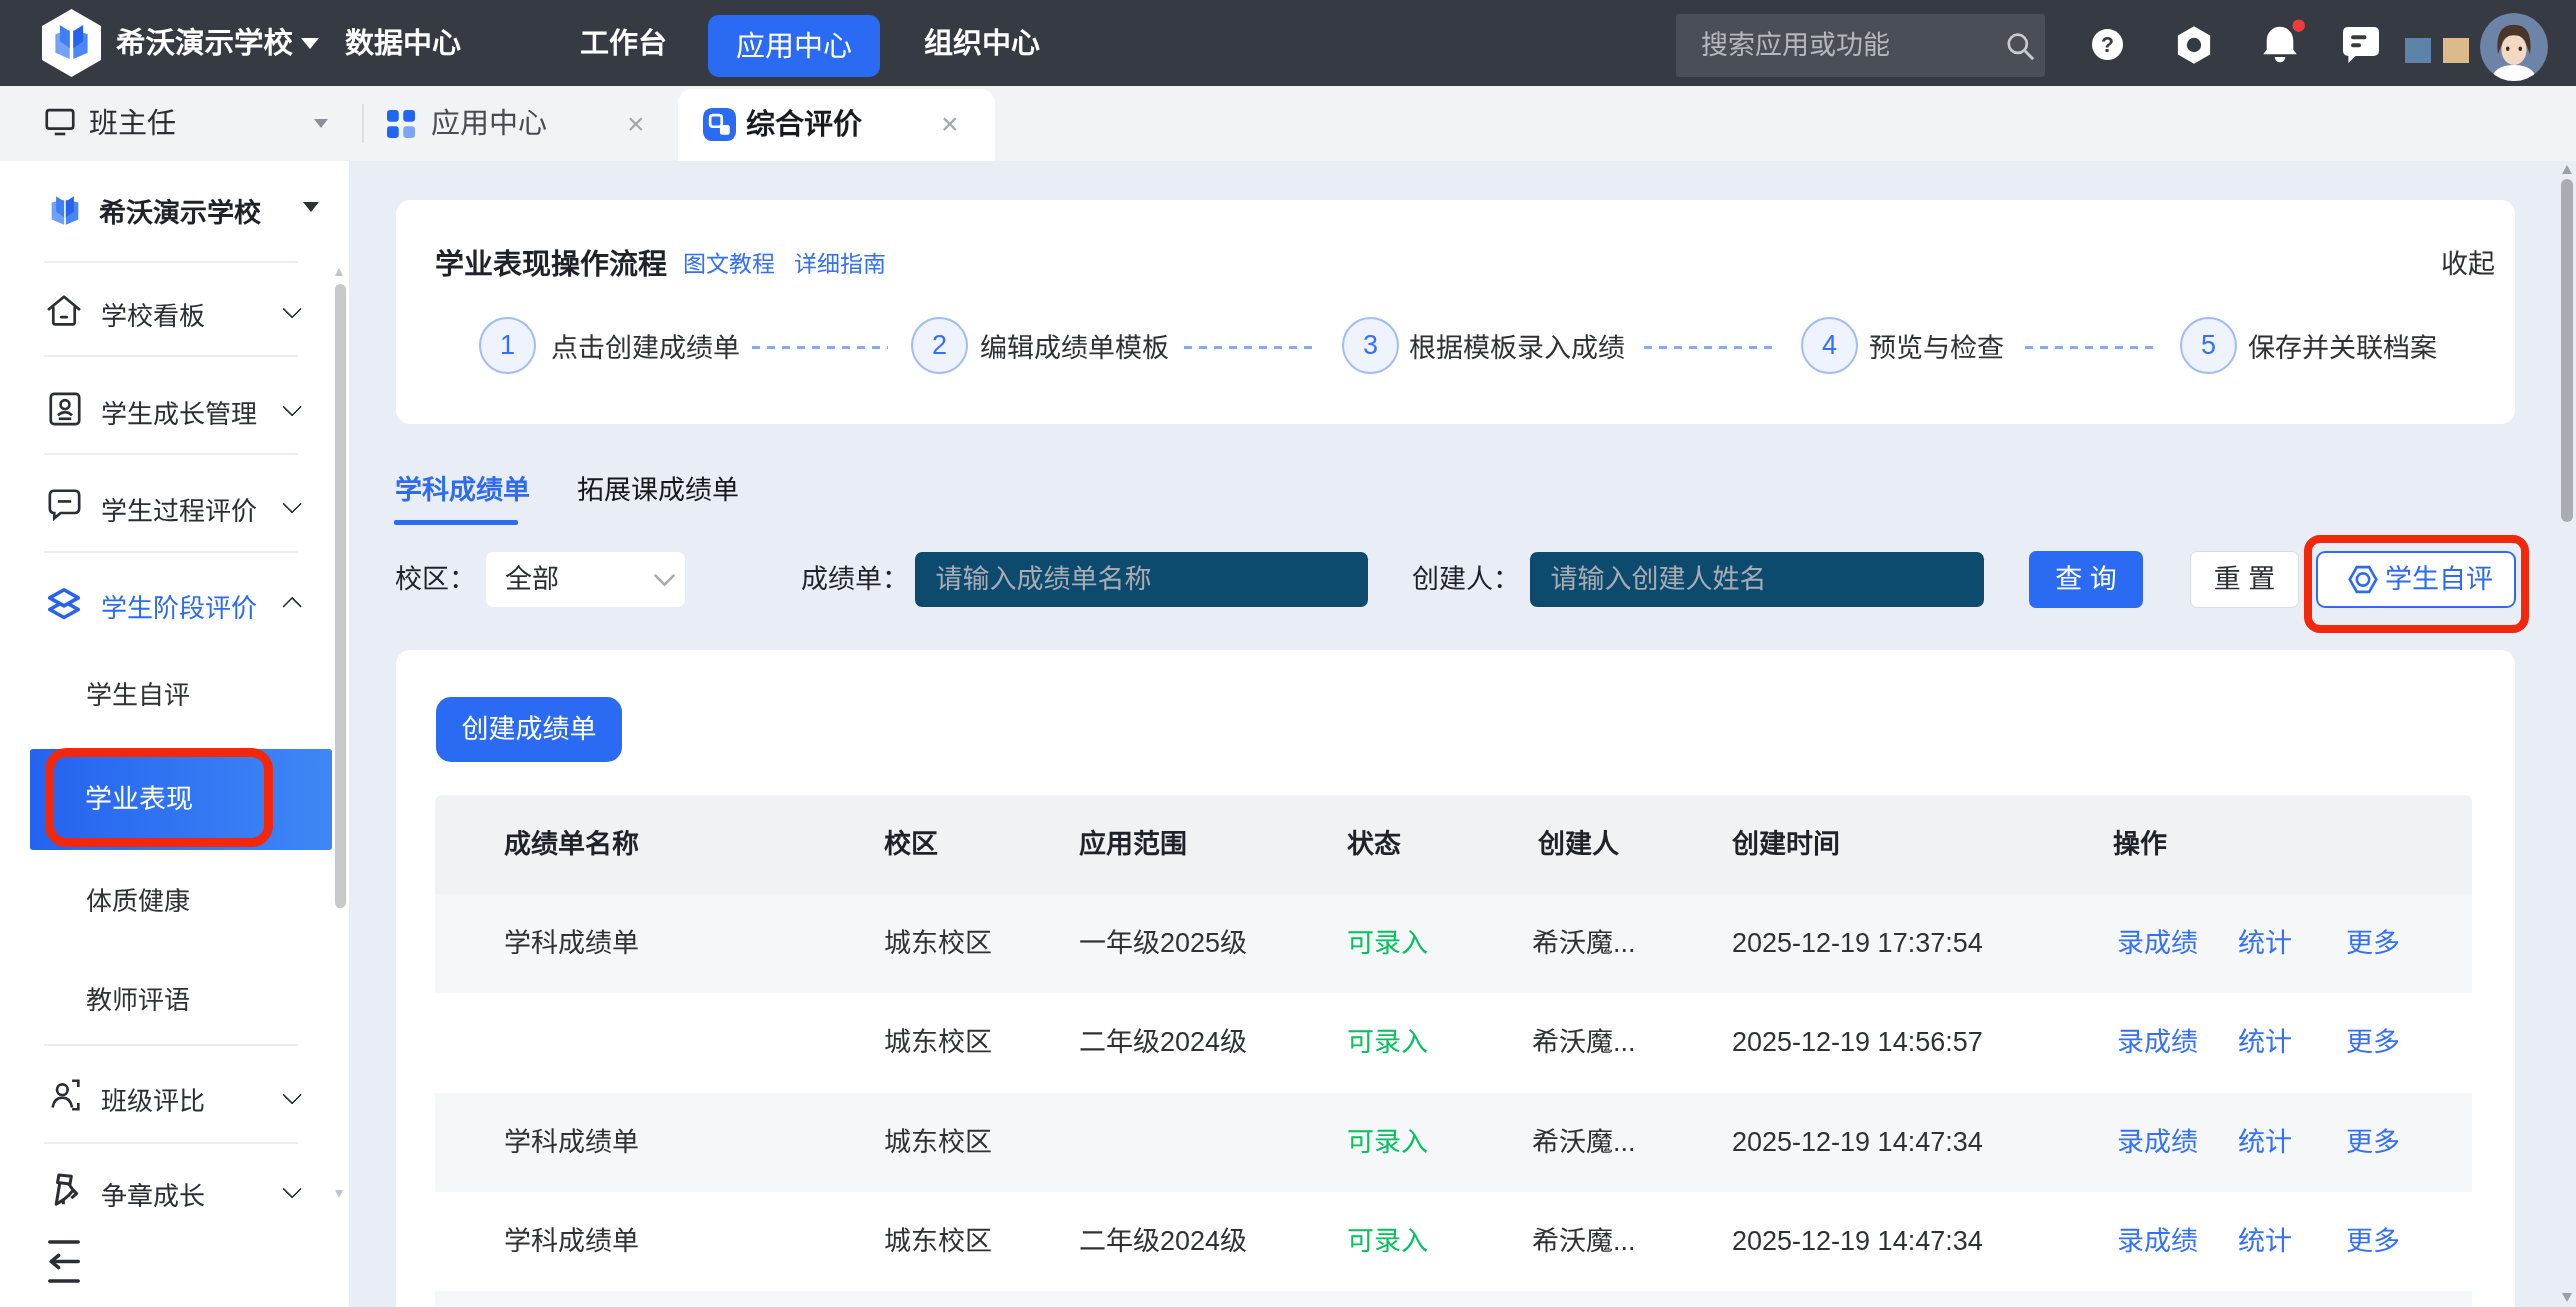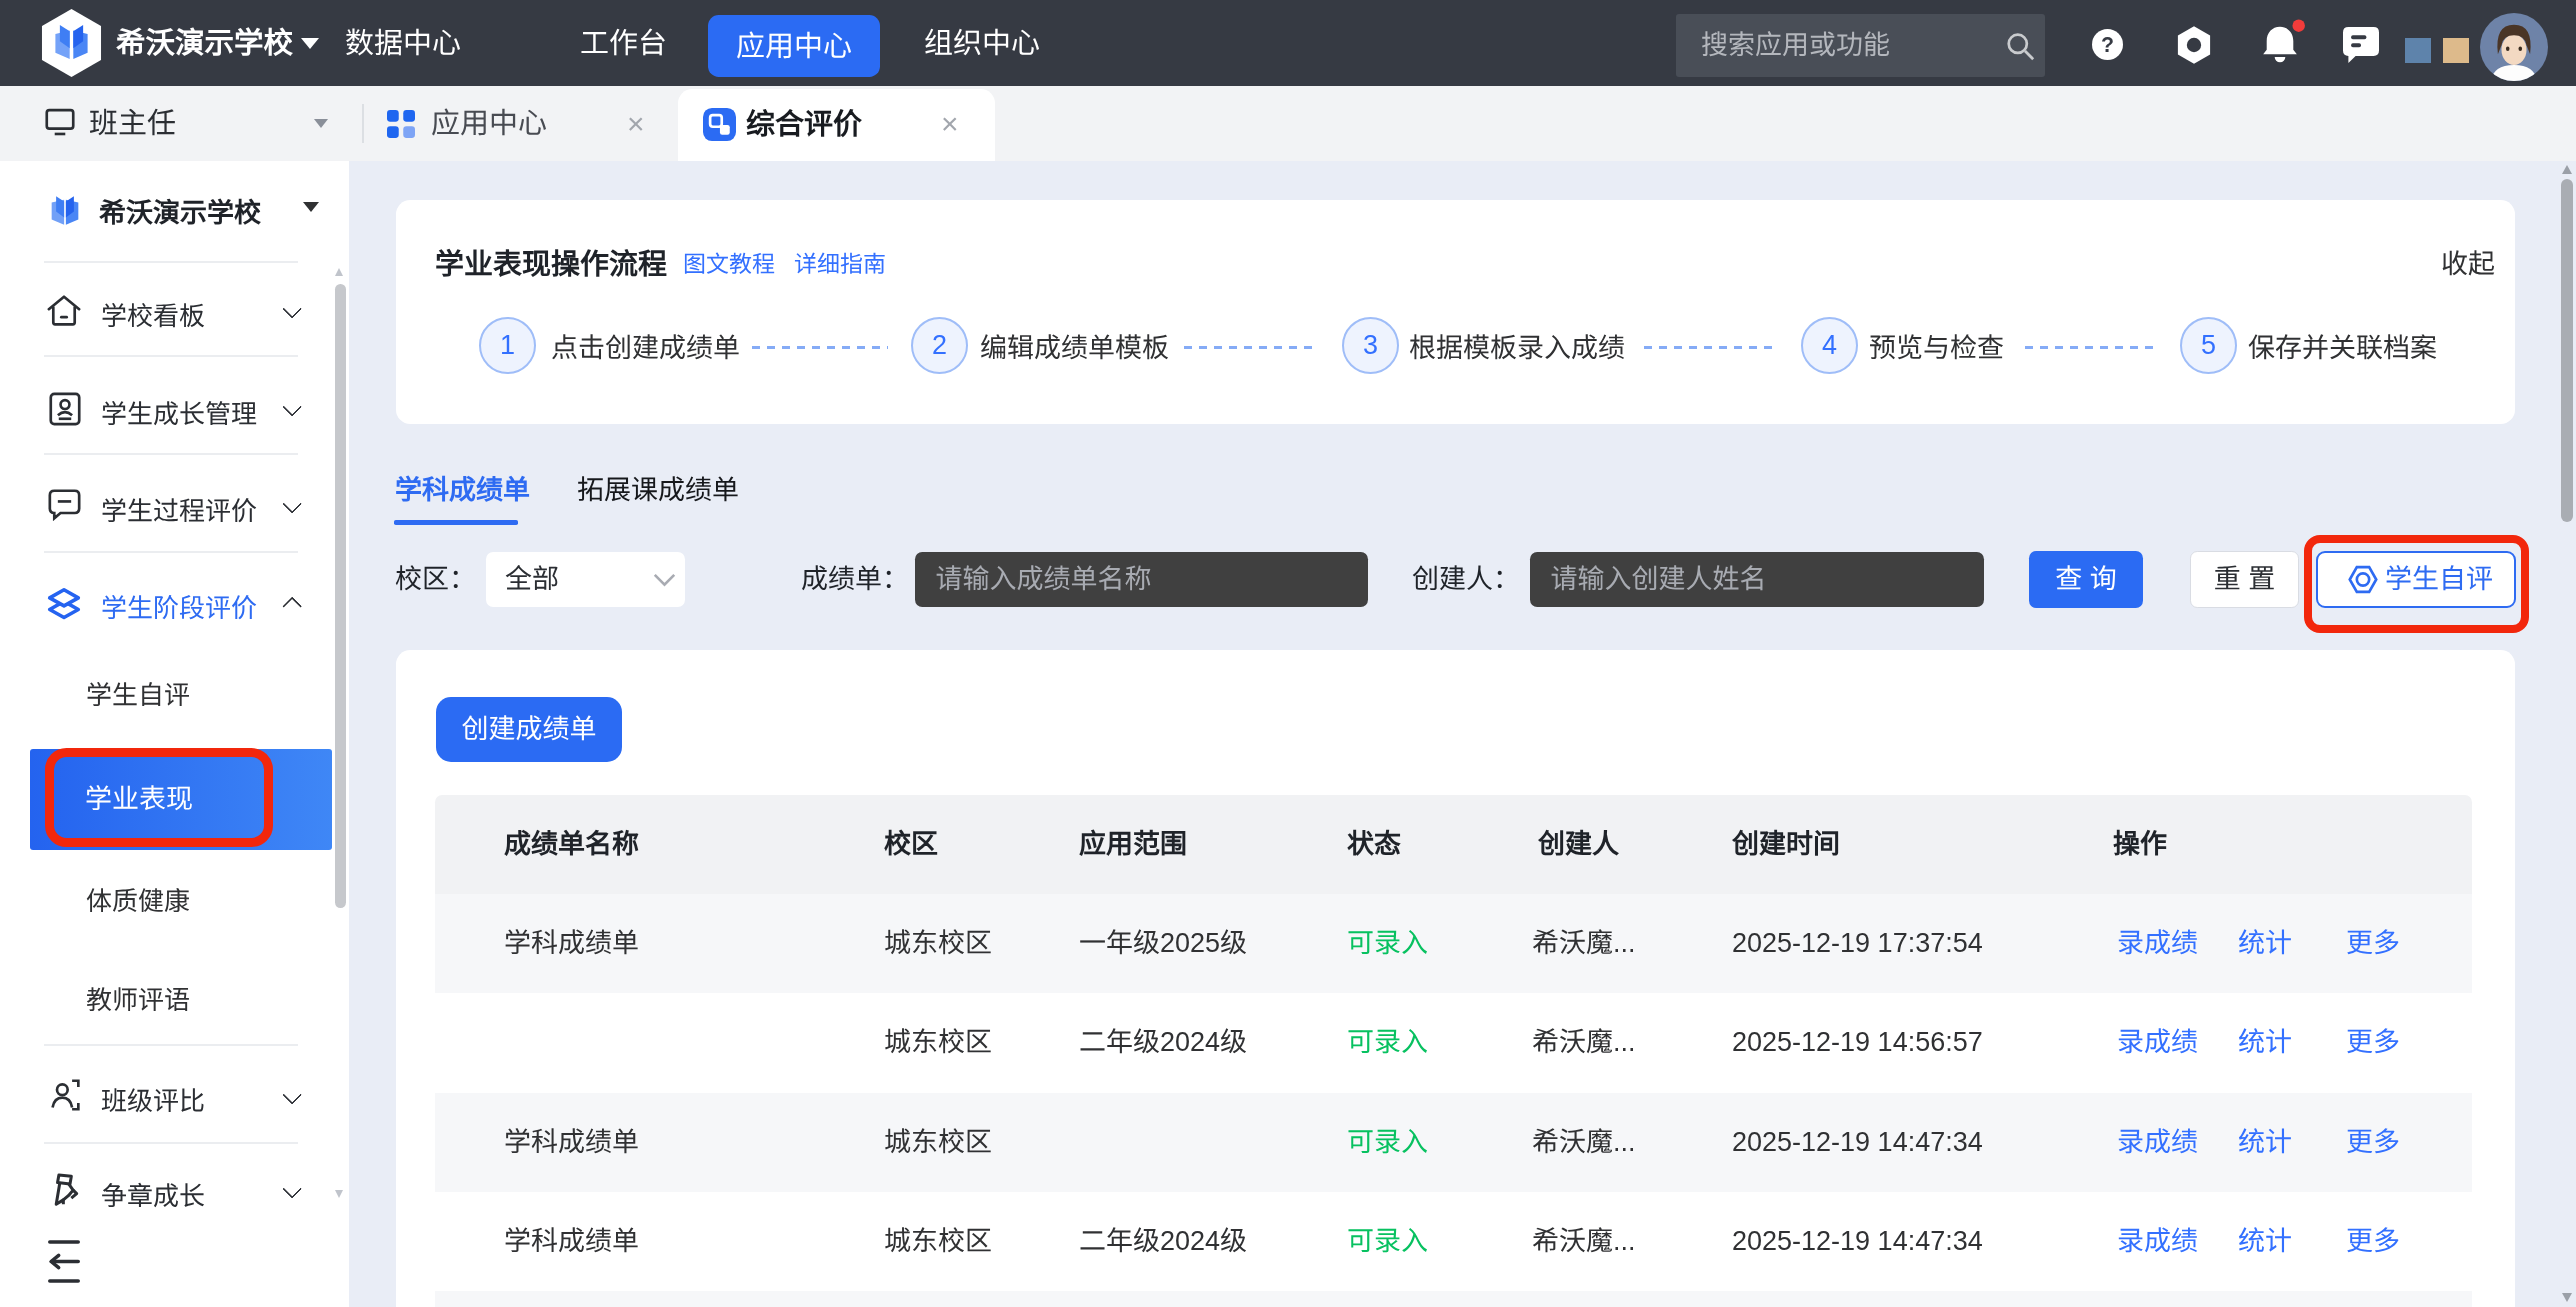--- a/index.html
+++ b/index.html
@@ -4,21 +4,21 @@
 <style>
   * { margin:0; padding:0; box-sizing:border-box; }
   html,body { width:2576px; height:1308px; overflow:hidden; }
   body { font-family:"Liberation Sans", sans-serif; position:relative; background:#e9edf6; }
   .abs { position:absolute; }
 
   
   .topbar { position:absolute; left:0; top:0; width:2576px; height:86px; background:#363a43; }
   .brand { position:absolute; left:116px; top:0; height:86px; line-height:86px; color:#fff; font-size:29.5px; font-weight:bold; }
   .brandcaret { position:absolute; left:301px; top:38px; width:0; height:0; border-left:9px solid transparent; border-right:9px solid transparent; border-top:11.6px solid #fff; }
-  .nav { position:absolute; top:0; height:86px; line-height:86px; color:#fff; font-size:29px; }
+  .nav { position:absolute; top:0; height:86px; line-height:86px; color:#fff; font-size:29px;font-weight:bold; }
   .navpill { position:absolute; left:708px; top:15px; width:172px; height:62px; background:#2b6bf3; border-radius:10.7px; color:#fff; font-size:29px; text-align:center; line-height:62px; }
   .search { position:absolute; left:1676px; top:14.3px; width:369px; height:63px; background:#494e57; border-radius:3px; }
   .search span { position:absolute; left:25px; top:0; line-height:63px; font-size:27px; color:#b4b7bd; }
 
   
   .bar2 { position:absolute; left:0; top:86px; width:2576px; height:75px; background:#f2f3f5; }
   .bar2 .role { position:absolute; left:89px; top:0; line-height:75px; font-size:29px; color:#2b2e33; }
   .rolecaret { position:absolute; left:314px; top:33px; width:0; height:0; border-left:7.2px solid transparent; border-right:7.2px solid transparent; border-top:9px solid #8a8f99; }
   .vdiv { position:absolute; left:362px; top:18px; width:1.8px; height:39px; background:#dcdfe3; }
   .tab1txt { position:absolute; left:431px; top:0; line-height:75px; font-size:29px; color:#484b52; }
@@ -56,21 +56,21 @@
 
   .tabs2 { position:absolute; left:46px; top:307px; font-size:27px; }
   .tabact { color:#2e6bf2; font-weight:600; }
   .tabnorm { position:absolute; left:182px; top:0; color:#16181c; width:268px; }
   .underline { position:absolute; left:45px; top:359px; width:124px; height:4.5px; background:#2e6bf2; border-radius:1.8px; }
 
   .frow { position:absolute; left:0; top:391px; width:2227px; height:55px; font-size:27px; color:#1f2329; }
   .flabel { position:absolute; top:0; line-height:55px; }
   .fsel { position:absolute; left:137px; top:0; width:199px; height:55px; background:#fff; border-radius:7.2px; }
   .fsel .v { position:absolute; left:19px; line-height:55px; color:#2b2e33; }
-  .finput { position:absolute; top:0; height:55px; background:#404040; border-radius:7.2px; }
+  .finput { position:absolute; top:0; height:55px; background:#0c4a6e; border-radius:7.2px; }
   .finput span { position:absolute; left:20.6px; line-height:55px; color:#a8abb2; }
   .btn-q { position:absolute; left:1680px; top:-0.9px; width:114px; height:57px; background:#2b6bf3; border-radius:7.2px; color:#fff; text-align:center; line-height:57px; }
   .btn-r { position:absolute; left:1841px; top:-0.9px; width:109px; height:57px; background:#fff; border:1.8px solid #d9dce3; border-radius:7.2px; color:#2b2e33; text-align:center; line-height:54px; }
   .btn-m { position:absolute; left:1967px; top:-0.9px; width:200px; height:57px; background:#fff; border:2.7px solid #2e6bf2; border-radius:9px; color:#2e6bf2; }
   .btn-m span { position:absolute; left:67px; line-height:52px; font-size:27px; }
 
   .card2 { position:absolute; left:47px; top:489px; width:2119px; height:657px; background:#fff; border-radius:14.3px 14.3px 0 0; }
   .btn-create { position:absolute; left:40px; top:47px; width:186px; height:65px; background:#2b6bf3; border-radius:15px; color:#fff; font-size:27px; text-align:center; line-height:65px; }
   .thead { position:absolute; left:39px; top:145px; width:2037px; height:99px; background:#f1f2f4; border-radius:7.2px 7.2px 0 0; font-weight:600; color:#1f2329; font-size:27px; }
   .trow { position:absolute; left:39px; width:2037px; height:99px; font-size:27px; color:#303133; }

